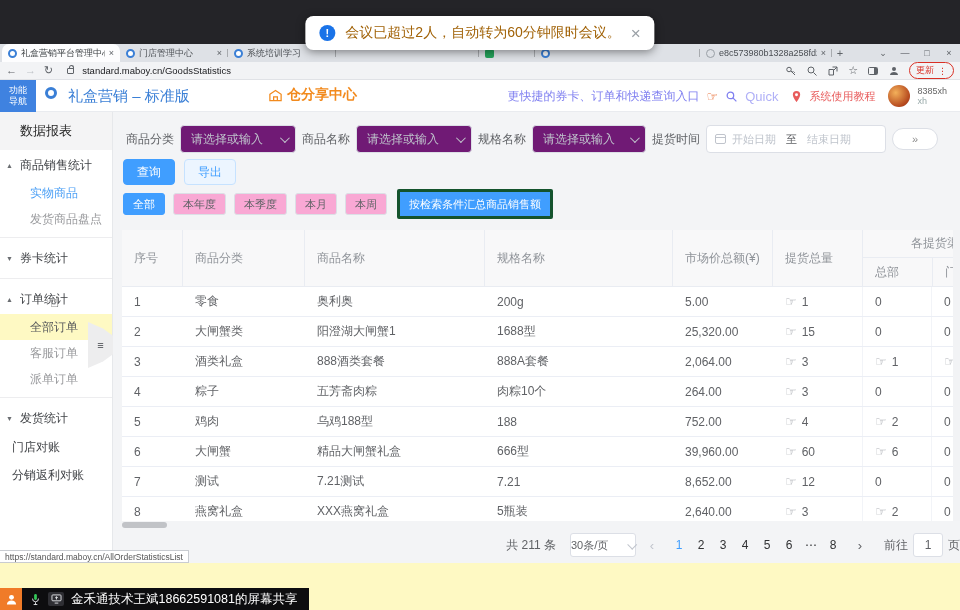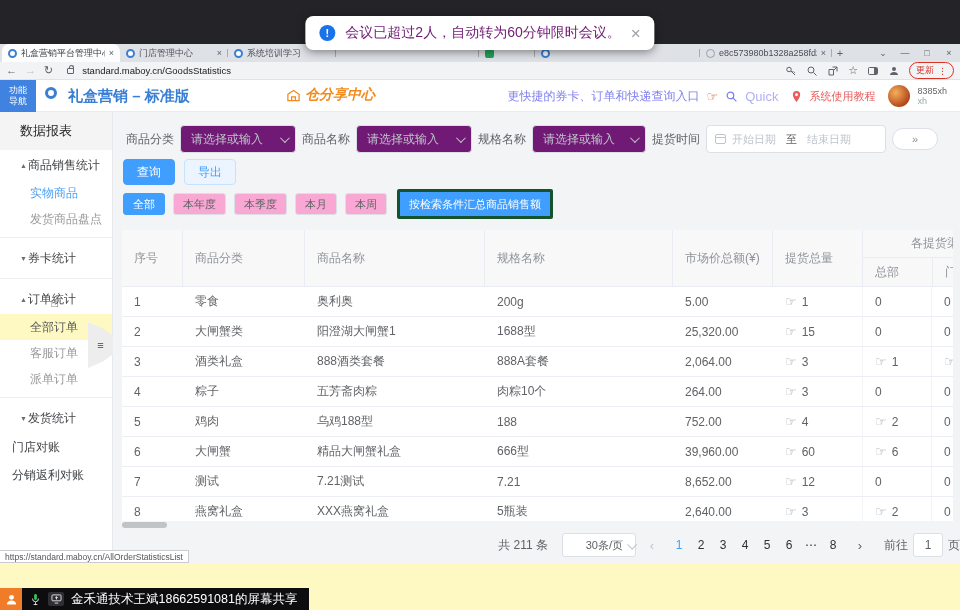--- a/index.html
+++ b/index.html
@@ -8,21 +8,21 @@
 
   
   .meet-top { position:absolute; top:0; left:0; width:960px; height:44px; background:#242428; }
 
   
   .banner { position:absolute; top:16px; left:480px; transform:translateX(-50%); height:34px;
     background:#fff; border-radius:8px; box-shadow:0 2px 10px rgba(0,0,0,.45);
     display:flex; align-items:center; gap:10px; padding:0 14px; z-index:100; white-space:nowrap; }
   .info-dot { width:16px; height:16px; border-radius:50%; background:#1a73e8; color:#fff;
     font-size:11px; font-weight:bold; display:flex; align-items:center; justify-content:center; }
-  .banner-text { font-size:14px; color:#701a75;text-align:right; }
+  .banner-text { font-size:14px; color:#a16207;text-align:right; }
   .banner-close { color:#9aa0a6; font-size:17px; line-height:1; cursor:default; }
 
   
   .tabbar { position:absolute; top:44px; left:0; width:960px; height:18px; background:#dee1e6; display:flex; padding-left:2px; }
   .tab { position:relative; display:flex; align-items:center; gap:4px; padding:0 6px; font-size:9px; color:#4b4f54; }
   .tab .ttl { overflow:hidden; white-space:nowrap; flex:1; }
   .tab .tx { color:#5f6368; font-size:9px; }
   .tab.active { background:#fdfdfe; border-radius:7px 7px 0 0; color:#3c4043; }
   .tab:not(.active)::after { content:""; position:absolute; right:0; top:5px; height:8px; width:1px; background:#a8abaf; }
   .favicon { width:9px; height:9px; border-radius:50%; border:2px solid #3a7fd6; background:#fff; flex:none; }
@@ -40,37 +40,37 @@
   .lock::before { content:""; position:absolute; top:-4px; left:1px; width:3px; height:3px; border:1px solid #5f6368; border-bottom:none; border-radius:3px 3px 0 0; }
   .url-text { font-size:9.5px; color:#202124; flex:1; }
   .urlicons { display:flex; align-items:center; gap:9px; }
   .upill { display:flex; align-items:center; gap:4px; border:1px solid #d93025; border-radius:9px; padding:1px 6px; color:#d93025; font-size:9px; }
 
   
   .apphdr { position:absolute; top:80px; left:0; width:960px; height:32px; background:#fff; border-bottom:1px solid #e9ebef; z-index:5; }
   .navbox { position:absolute; left:0; top:0; width:36px; height:32px; background:#3f82e0; color:#fff;
     font-size:9px; line-height:11px; display:flex; flex-direction:column; align-items:center; justify-content:center; }
   .logo { position:absolute; left:45px; top:7px; width:12px; height:12px; border-radius:50%; border:3px solid #3a7fd6; }
-  .brand { position:absolute; left:68px; top:7px; font-size:15px; font-weight:bold; color:#3a7fd6; white-space:nowrap; }
-  .sharec { position:absolute; left:286px; top:6px; display:flex; align-items:center; gap:4px;font-style:italic; }
+  .brand { position:absolute; left:68px; top:7px; font-size:15px; font-weight:normal; color:#3a7fd6; white-space:nowrap; }
+  .sharec { position:absolute; left:268px; top:6px; display:flex; align-items:center; gap:4px; }
   .sharec span { font-size:14px; font-weight:bold; color:#f28a1d; white-space:nowrap; }
   .hdr-right { position:absolute; right:13px; top:0; height:32px; display:flex; align-items:center; gap:7px; }
   .promo { font-size:12px; color:#7f7ff0; white-space:nowrap; }
   .handpt { color:#e8703a; font-size:13px; }
   .quick { font-size:13px; color:#b0b0f7; }
   .tutorial { font-size:11px; color:#e85c5c; white-space:nowrap; }
   .avatar { width:22px; height:22px; border-radius:50%; background:radial-gradient(circle at 35% 35%, #f3b05a, #b5481d 70%, #7c2d12); }
   .uname { display:flex; flex-direction:column; line-height:10px; }
   .uname .n1 { font-size:9px; color:#666; }
   .uname .n2 { font-size:9px; color:#9aa; }
 
   
   .sidebar { position:absolute; top:112px; left:0; width:113px; height:451px; background:#fff; border-right:1px solid #e6e8eb; }
   .side-title { height:38px; background:#f4f4f5; display:flex; align-items:center; padding-left:20px; font-size:13px; font-weight:normal; color:#262626; }
-  .sgroup { height:30px; display:flex; align-items:center; padding-left:20px; font-size:12px; color:#404347; }
+  .sgroup { height:30px; display:flex; align-items:center; gap:6px; padding-left:6px; font-size:12px; color:#404347; }
   .schild { height:26px; display:flex; align-items:center; padding-left:30px; font-size:12px; color:#98999c; }
   .schild.on { color:#4a9ff5; }
   .schild.hov { background:#fef9c3; color:#55575a; }
   .sitem { height:28px; display:flex; align-items:center; padding-left:12px; font-size:12px; color:#404347; }
   .caret { font-size:7px; color:#6b6e72; width:8px; }
   .sdiv { height:1px; background:#ededef; margin:5px 0; }
   .side-handle { position:absolute; left:88px; top:210px; width:25px; height:46px; background:#ededee;
     clip-path:polygon(0 0,60% 14%,100% 30%,100% 70%,60% 86%,0 100%); display:flex; align-items:center; justify-content:center; }
   .side-handle span { color:#3c3f44; font-size:11px; }
 
@@ -125,22 +125,22 @@
   .td.c-hq, .td.c-store { border-left:1px solid #f2f4f8; margin-left:-1px; }
   .hand { color:#b0b3b8; font-size:13px; margin-right:5px; }
   .vscroll { position:absolute; right:0; top:0; width:7px; height:100%; background:#f2f3f5; }
 
   .hscroll { position:relative; width:838px; height:8px; margin-left:2px; }
   .hthumb { position:absolute; left:0; top:1px; width:45px; height:6px; border-radius:3px; background:#c1c3c7; }
 
   
   .pager { margin-top:4px; width:838px; margin-left:2px; display:flex; align-items:center; justify-content:flex-end; gap:6px; font-size:12px; color:#606266; }
   .pg-total { margin-right:8px; }
-  .pg-size { width:74px; height:24px; background:#fff; border:1px solid #dcdfe6; border-radius:3px;
-    display:flex; align-items:center; justify-content:flex-end; gap:5px; font-size:11px; color:#606266; }
+  .pg-size { width:66px; height:24px; background:#fff; border:1px solid #dcdfe6; border-radius:3px;
+    display:flex; align-items:center; justify-content:space-between; gap:5px; font-size:11px; color:#606266; }
   .pg-arrow { min-width:20px; text-align:center; font-size:13px; color:#c0c4cc; background:none; border:none; }
   .pg-arrow.en { color:#606266; }
   .pg { min-width:22px; text-align:center; font-size:12px; color:#303133; background:none; border:none; }
   .pg.active { color:#409eff; }
   .pg-goto { margin-left:8px; display:flex; align-items:center; gap:5px; }
   .goto-input { width:30px; height:24px; border:1px solid #dcdfe6; border-radius:3px; text-align:center; font-size:12px; color:#606266; background:#fff; }
 
   
   .status-tip { position:absolute; left:0; top:550px; height:13px; background:#fff; border:1px solid #c9ccd1; border-left:none;
     display:flex; align-items:center; padding:0 5px; font-size:8.5px; color:#555; z-index:40; white-space:nowrap; }

